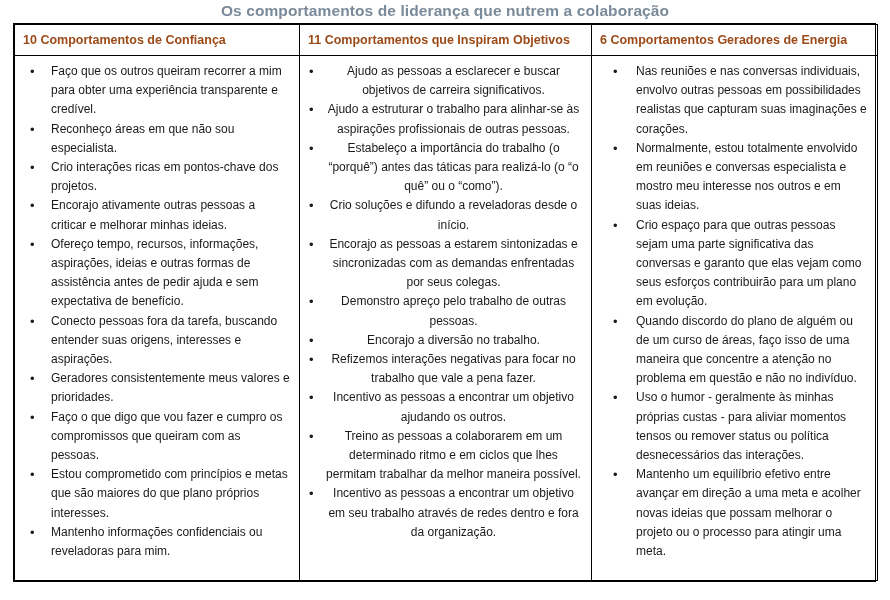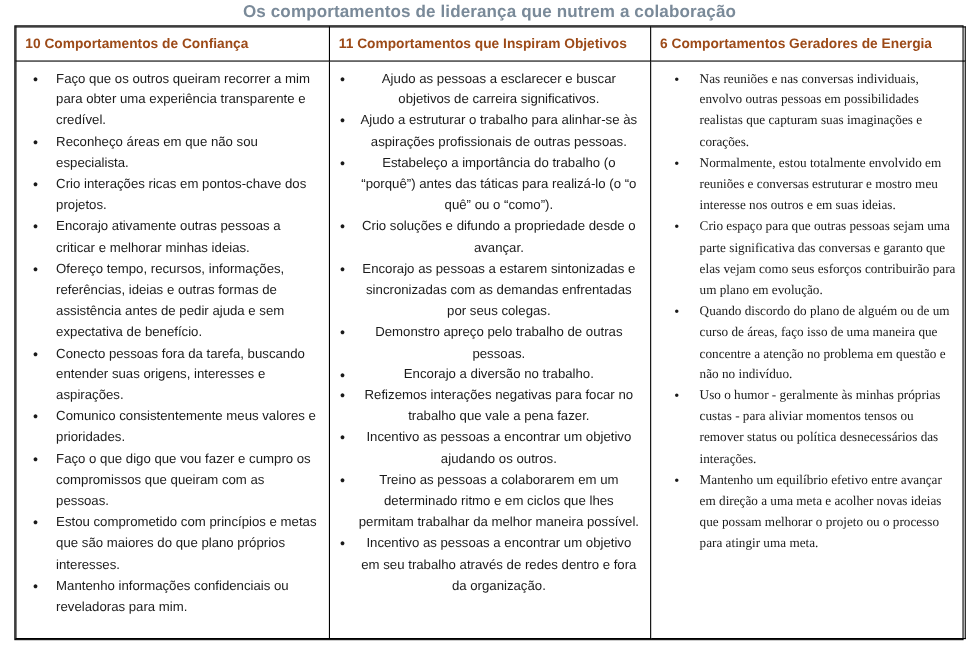--- a/index.html
+++ b/index.html
@@ -92,21 +92,21 @@
   
   .cell-a ul.blist { padding-left: 14px; }
   .cell-a ul.blist li { padding-left: 22px; }
   .cell-a ul.blist li::before { left: 1px; }
 
   .cell-b ul.blist { padding-left: 8px; text-align: center; }
   .cell-b ul.blist li { padding-left: 16px; }
   .cell-b ul.blist li::before { left: 1px; }
 
   
-  .cell-c ul.blist { padding-left: 20px; font-family: Liberation Serif, serif; }
+  .cell-c ul.blist { padding-left: 20px; }
   .cell-c ul.blist li { padding-left: 24px; }
   .cell-c ul.blist li::before { left: 1px; }
 
   .cellinner { height: 100%; }
 </style>
 </head>
 <body>
 
 <div class="page">
 
@@ -128,51 +128,51 @@
       </thead>
       <tbody>
         <tr>
           <td class="cell-a">
             <div class="cellinner">
               <ul class="blist">
                   <li>Faço que os outros queiram recorrer a mim para obter uma experiência transparente e credível.</li>
                   <li>Reconheço áreas em que não sou especialista.</li>
                   <li>Crio interações ricas em pontos-chave dos projetos.</li>
                   <li>Encorajo ativamente outras pessoas a criticar e melhorar minhas ideias.</li>
-                  <li>Ofereço tempo, recursos, informações, referências, ideias e outras formas de assistência antes de pedir ajuda e sem expectativa de benefício.</li>
+                  <li>Ofereço tempo, recursos, informações, aspirações, ideias e outras formas de assistência antes de pedir ajuda e sem expectativa de benefício.</li>
                   <li>Conecto pessoas fora da tarefa, buscando entender suas origens, interesses e aspirações.</li>
-                  <li>Comunico consistentemente meus valores e prioridades.</li>
+                  <li>Geradores consistentemente meus valores e prioridades.</li>
                   <li>Faço o que digo que vou fazer e cumpro os compromissos que queiram com as pessoas.</li>
                   <li>Estou comprometido com princípios e metas que são maiores do que plano próprios interesses.</li>
                   <li>Mantenho informações confidenciais ou reveladoras para mim.</li>
                 </ul>
             </div>
           </td>
           <td class="cell-b">
             <div class="cellinner">
               <ul class="blist">
                   <li>Ajudo as pessoas a esclarecer e buscar objetivos de carreira significativos.</li>
                   <li>Ajudo a estruturar o trabalho para alinhar-se às aspirações profissionais de outras pessoas.</li>
                   <li>Estabeleço a importância do trabalho (o “porquê”) antes das táticas para realizá-lo (o “o quê” ou o “como”).</li>
-                  <li>Crio soluções e difundo a propriedade desde o avançar.</li>
+                  <li>Crio soluções e difundo a reveladoras desde o início.</li>
                   <li>Encorajo as pessoas a estarem sintonizadas e sincronizadas com as demandas enfrentadas por seus colegas.</li>
                   <li>Demonstro apreço pelo trabalho de outras pessoas.</li>
                   <li>Encorajo a diversão no trabalho.</li>
                   <li>Refizemos interações negativas para focar no trabalho que vale a pena fazer.</li>
                   <li>Incentivo as pessoas a encontrar um objetivo ajudando os outros.</li>
                   <li>Treino as pessoas a colaborarem em um determinado ritmo e em ciclos que lhes permitam trabalhar da melhor maneira possível.</li>
                   <li>Incentivo as pessoas a encontrar um objetivo em seu trabalho através de redes dentro e fora da organização.</li>
                 </ul>
             </div>
           </td>
           <td class="cell-c">
             <div class="cellinner">
               <ul class="blist">
                   <li>Nas reuniões e nas conversas individuais, envolvo outras pessoas em possibilidades realistas que capturam suas imaginações e corações.</li>
-                  <li>Normalmente, estou totalmente envolvido em reuniões e conversas estruturar e mostro meu interesse nos outros e em suas ideias.</li>
+                  <li>Normalmente, estou totalmente envolvido em reuniões e conversas especialista e mostro meu interesse nos outros e em suas ideias.</li>
                   <li>Crio espaço para que outras pessoas sejam uma parte significativa das conversas e garanto que elas vejam como seus esforços contribuirão para um plano em evolução.</li>
                   <li>Quando discordo do plano de alguém ou de um curso de áreas, faço isso de uma maneira que concentre a atenção no problema em questão e não no indivíduo.</li>
                   <li>Uso o humor - geralmente às minhas próprias custas - para aliviar momentos tensos ou remover status ou política desnecessários das interações.</li>
                   <li>Mantenho um equilíbrio efetivo entre avançar em direção a uma meta e acolher novas ideias que possam melhorar o projeto ou o processo para atingir uma meta.</li>
                 </ul>
             </div>
           </td>
         </tr>
       </tbody>
     </table>

